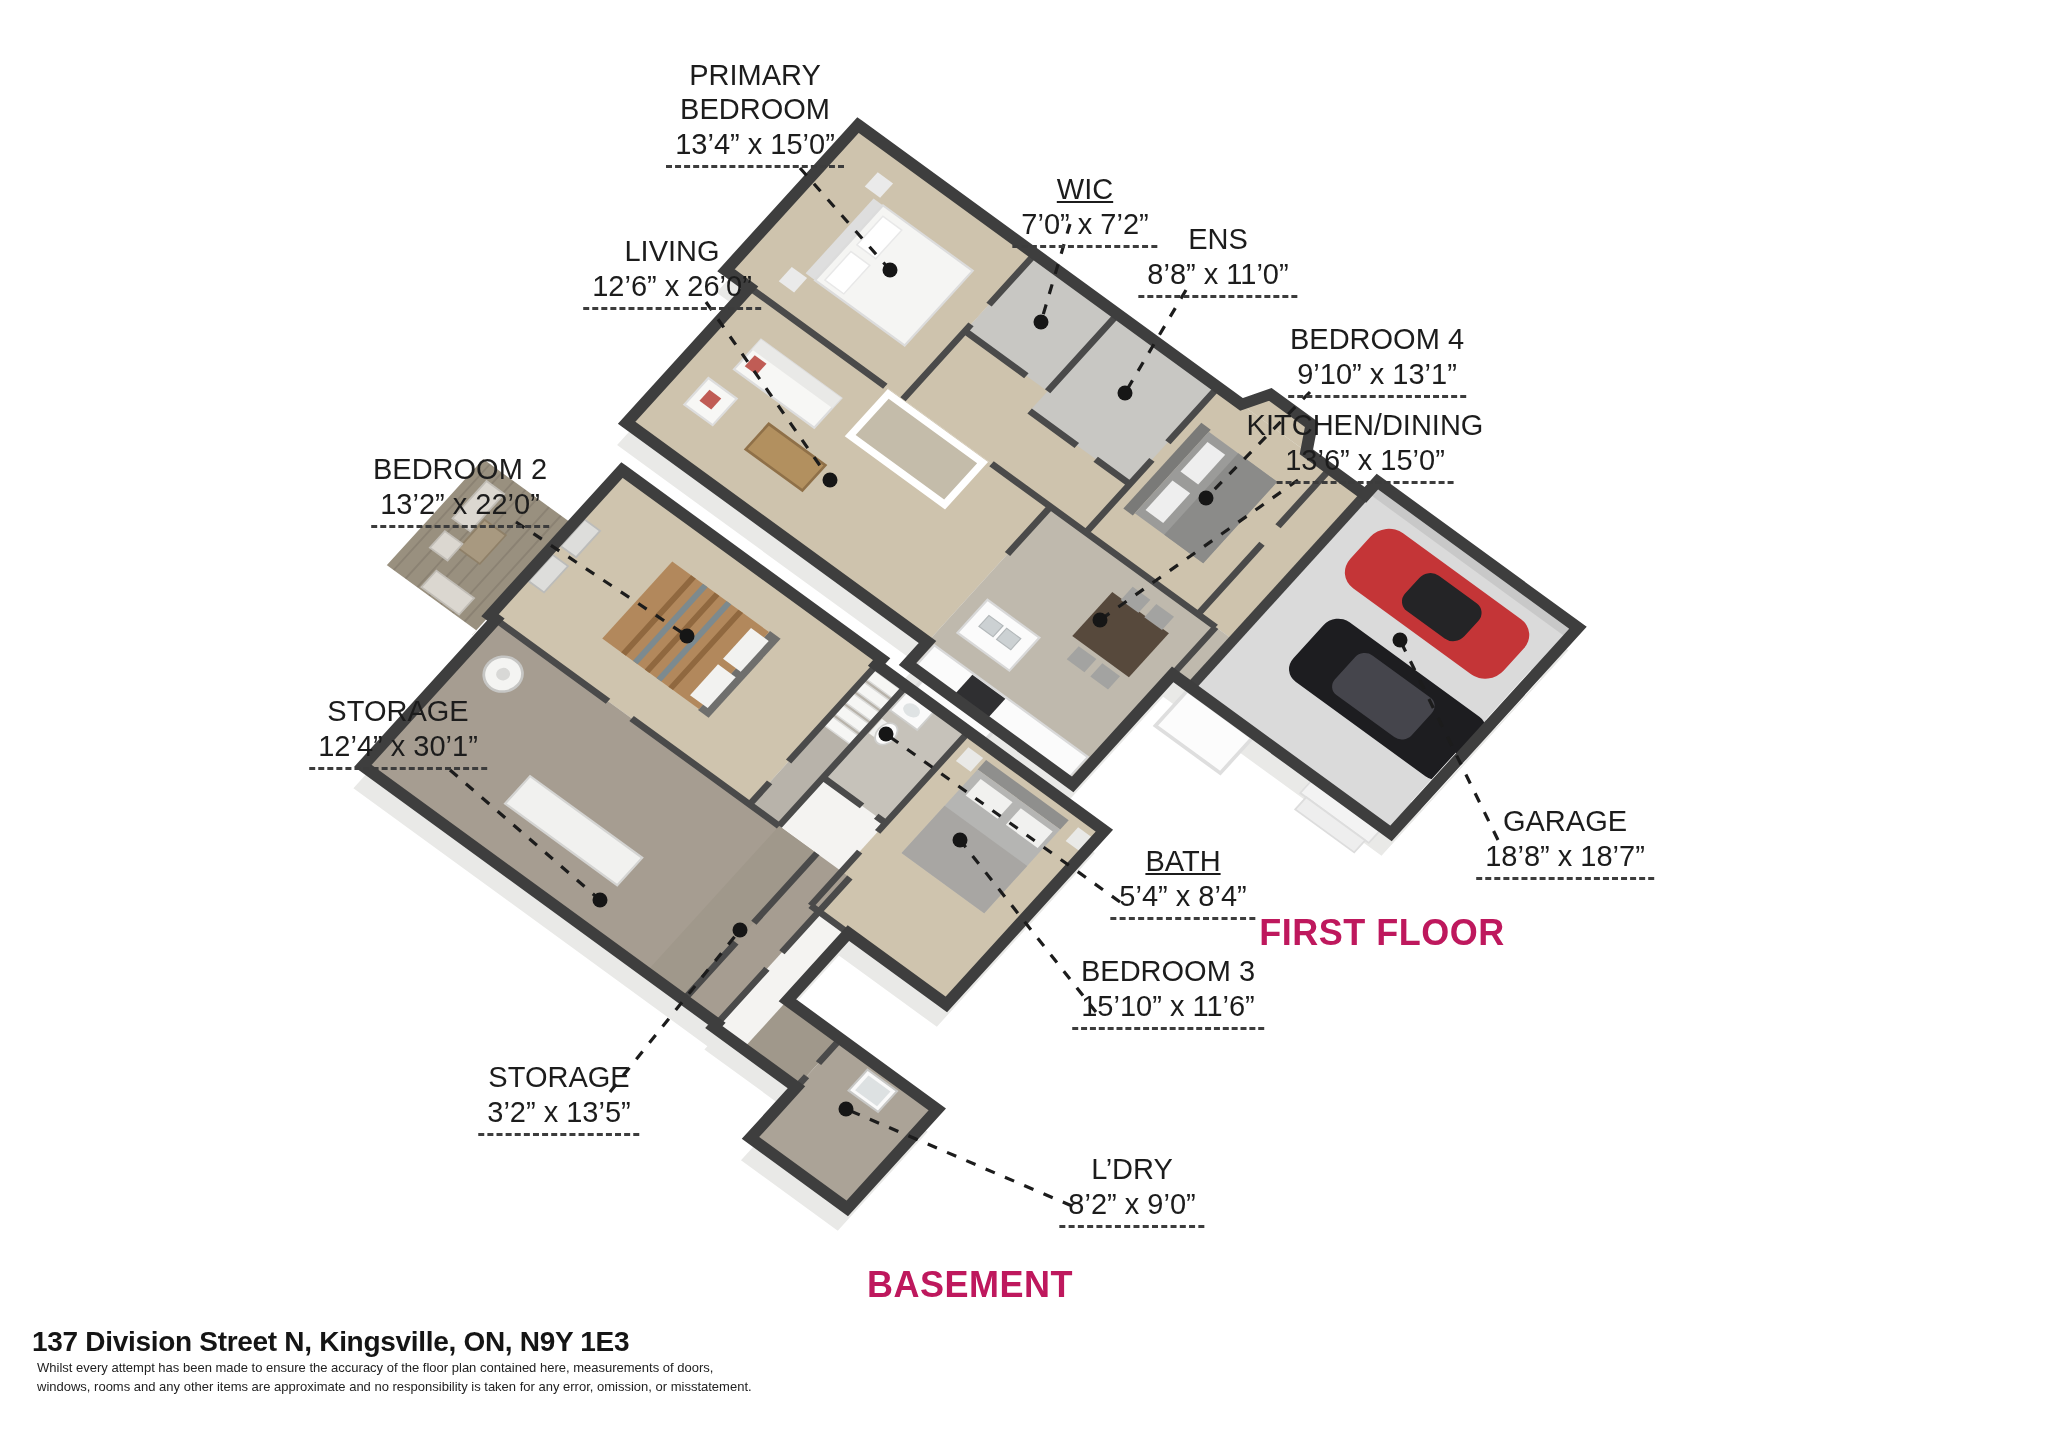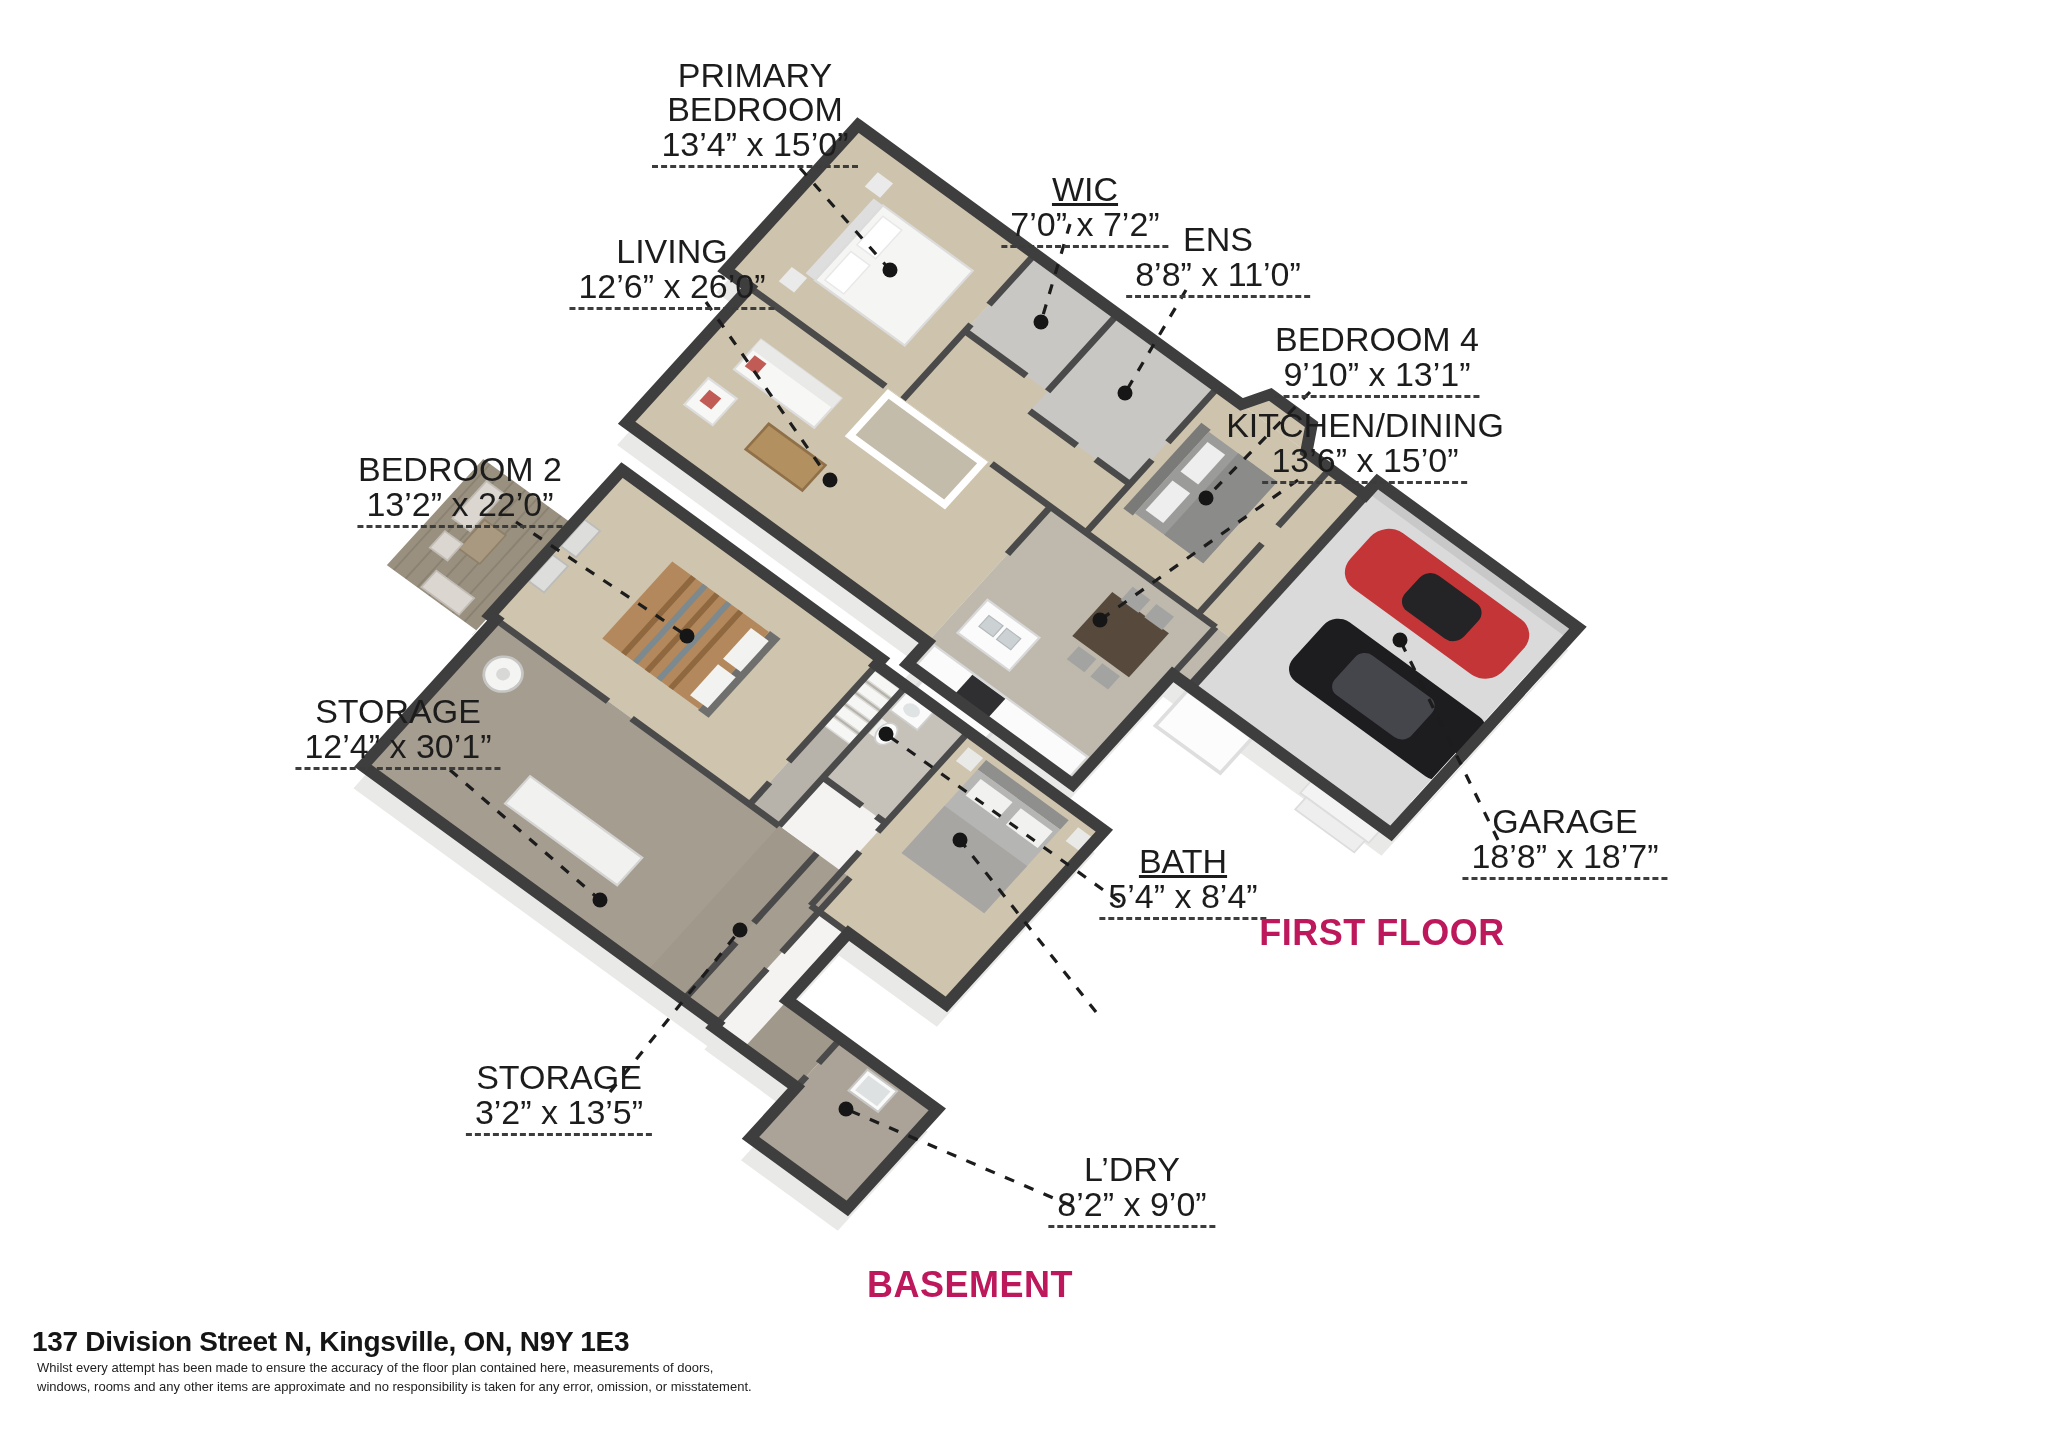--- a/index.html
+++ b/index.html
@@ -1,20 +1,20 @@
 <!DOCTYPE html>
 <html><head>
 <meta charset="utf-8">
 <style>
   html,body{margin:0;padding:0;background:#ffffff;}
   #canvas{position:relative;width:2048px;height:1448px;background:#ffffff;overflow:hidden;
           font-family:"Liberation Sans",sans-serif;}
   svg.scene{position:absolute;left:0;top:0;}
   .label{position:absolute;transform:translateX(-50%);text-align:center;color:#1c1c1c;
-         font-size:34px;line-height:34px;white-space:nowrap;}
+         font-size:29px;line-height:34px;white-space:nowrap;}
   .label .name{display:block;}
   .label.wrap .name{white-space:normal;width:242px;margin:0 auto;}
   .label .dims{display:inline-block;border-bottom:3px dashed #3c3c3c;padding:0 9px 4px;margin-top:1px;}
   .floor-title{position:absolute;transform:translateX(-50%);font-weight:700;font-size:36px;
                color:#be185d;letter-spacing:.5px;white-space:nowrap;}
   .address{position:absolute;left:32px;top:1326px;font-size:28px;font-weight:700;
            color:#151515;letter-spacing:-.3px;}
   .disclaimer{position:absolute;left:37px;top:1359px;font-size:13px;line-height:18.5px;color:#222222;}
 </style>
 </head>
@@ -250,20 +250,24 @@
   <span class="dims">13’2” x 22’0”</span>
 </div>
 <div class="label" style="left:398px;top:694px;">
   <span class="name">STORAGE</span>
   <span class="dims">12’4” x 30’1”</span>
 </div>
 <div class="label" style="left:1183px;top:844px;text-decoration:underline;">
   <span class="name">BATH</span>
   <span class="dims">5’4” x 8’4”</span>
 </div>
+<div class="label" style="left:1168px;top:954px;">
+  <span class="name">BEDROOM 3</span>
+  <span class="dims">15’10” x 11’6”</span>
+</div>
 <div class="label" style="left:559px;top:1060px;">
   <span class="name">STORAGE</span>
   <span class="dims">3’2” x 13’5”</span>
 </div>
 <div class="label" style="left:1132px;top:1152px;">
   <span class="name">L’DRY</span>
   <span class="dims">8’2” x 9’0”</span>
 </div>
 
 <div class="floor-title" style="left:1382px;top:912px;">FIRST FLOOR</div>

